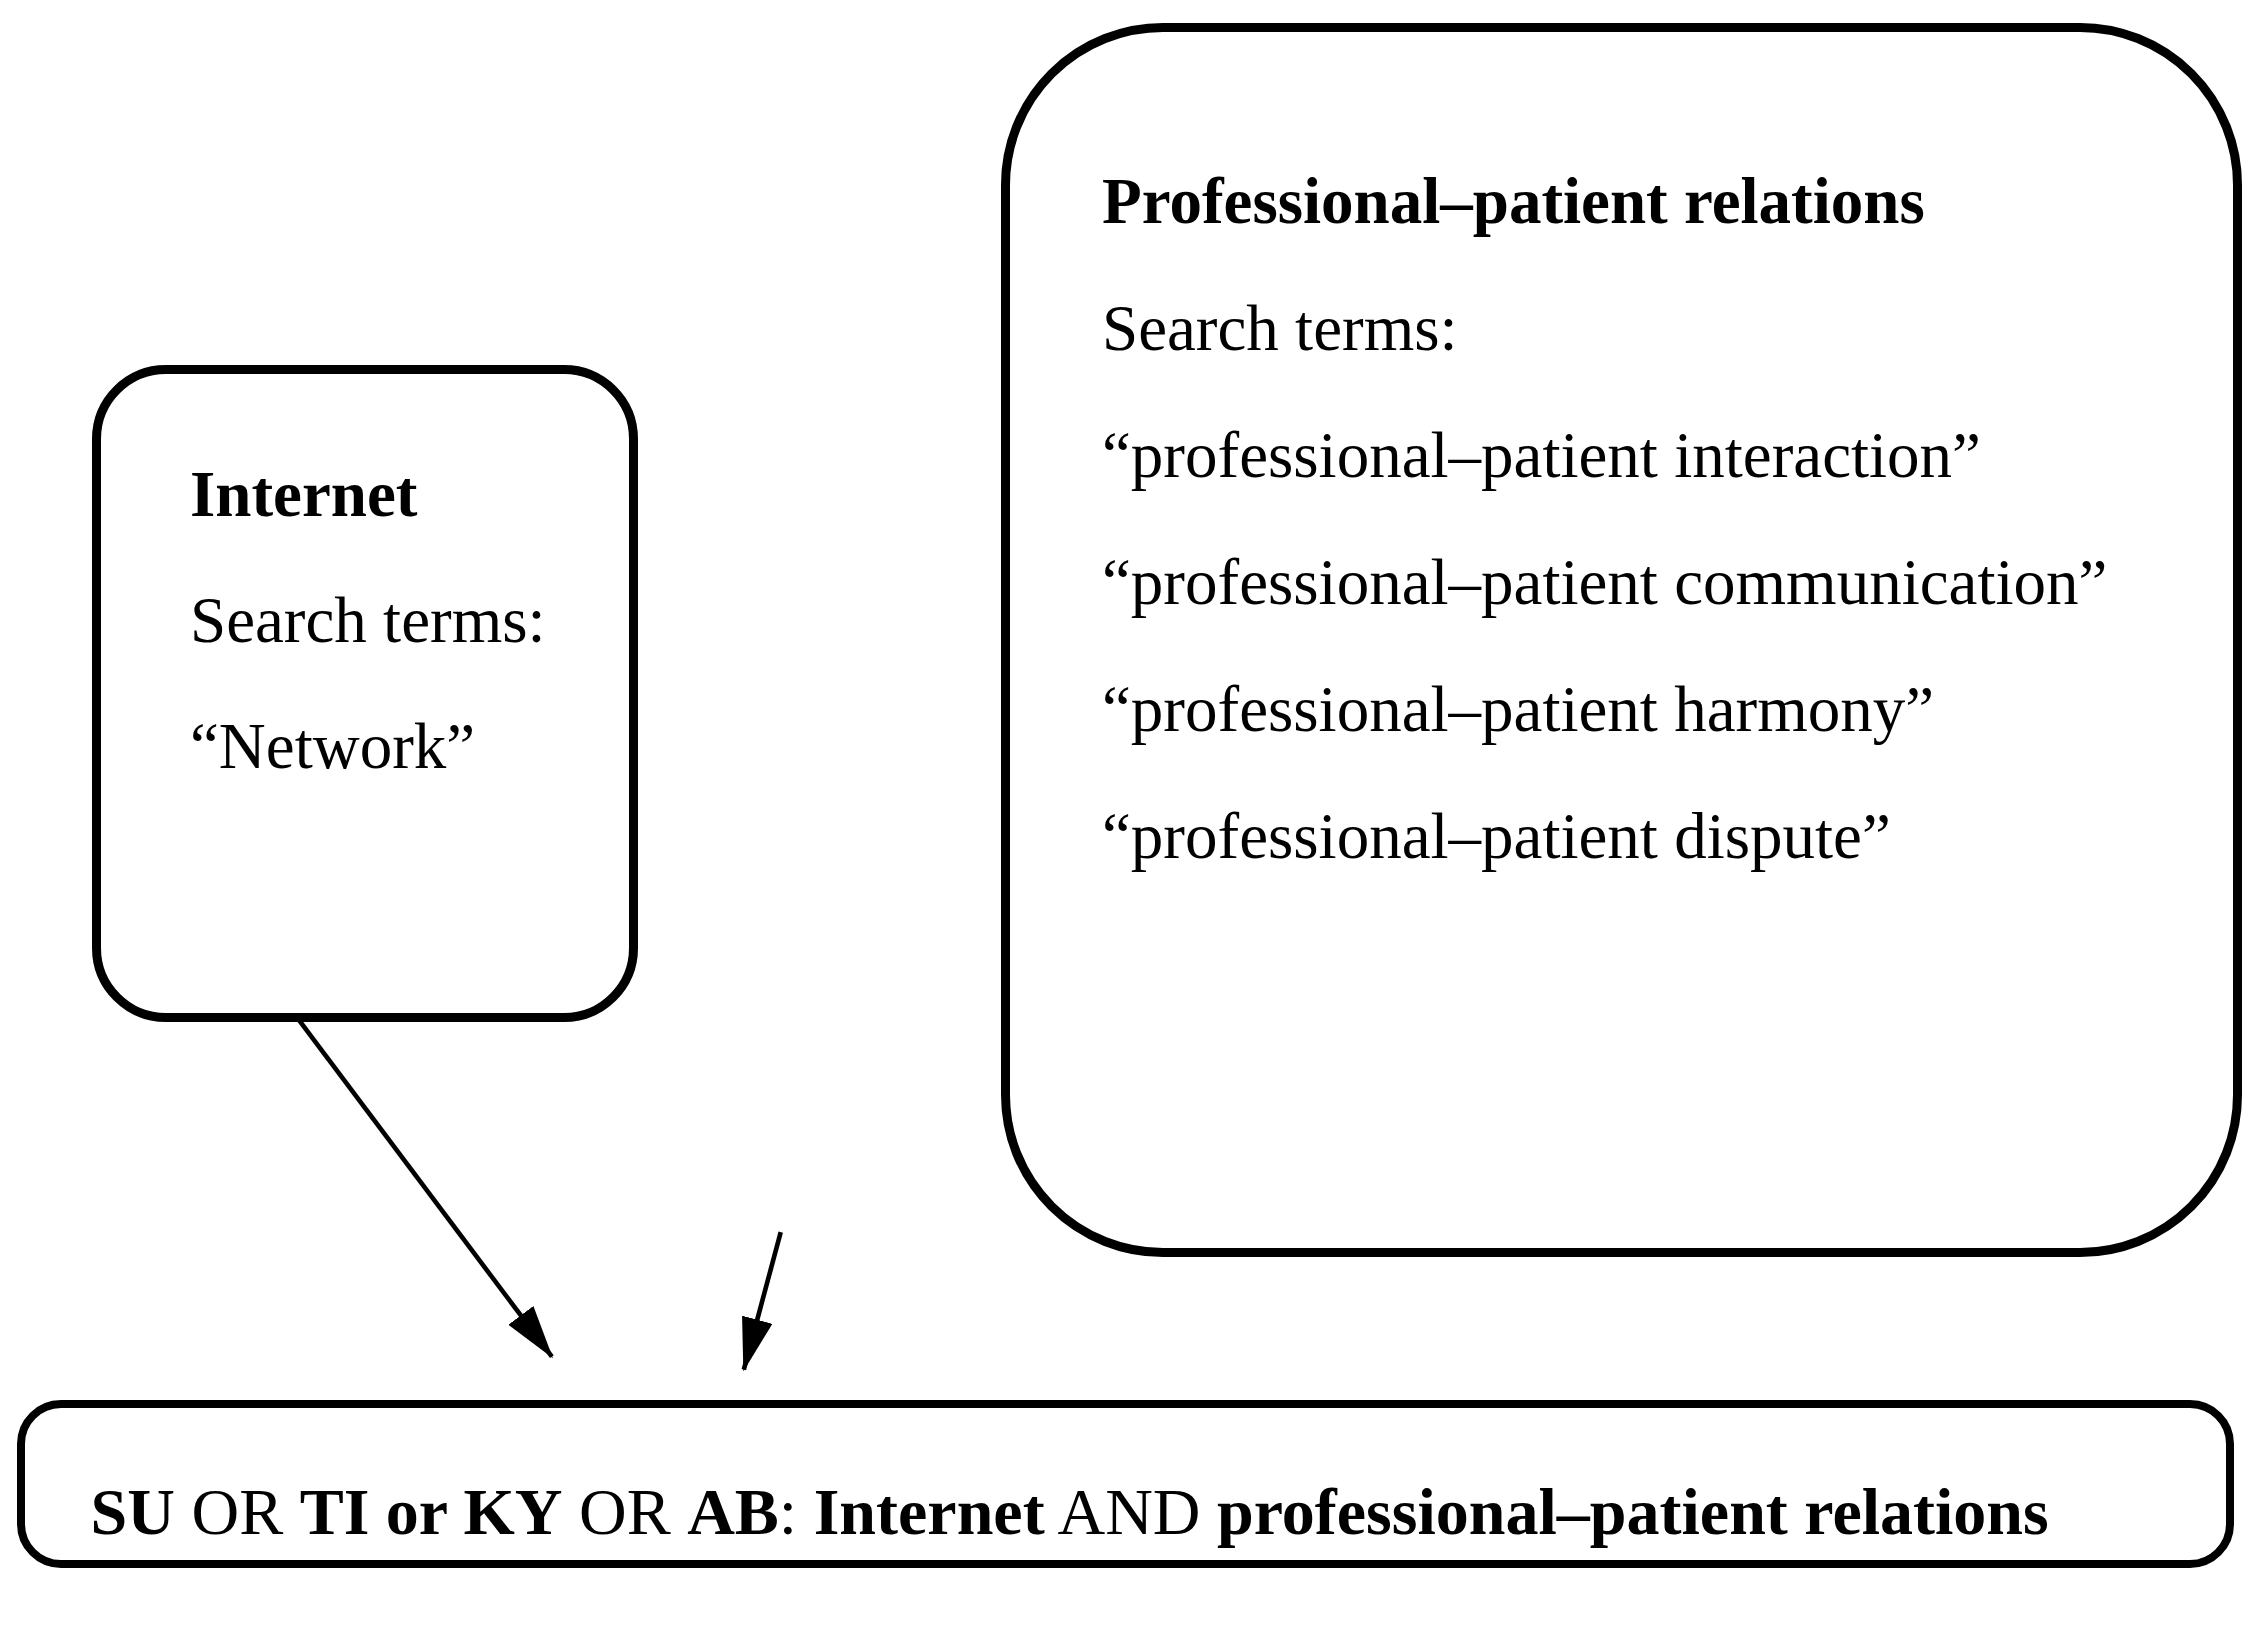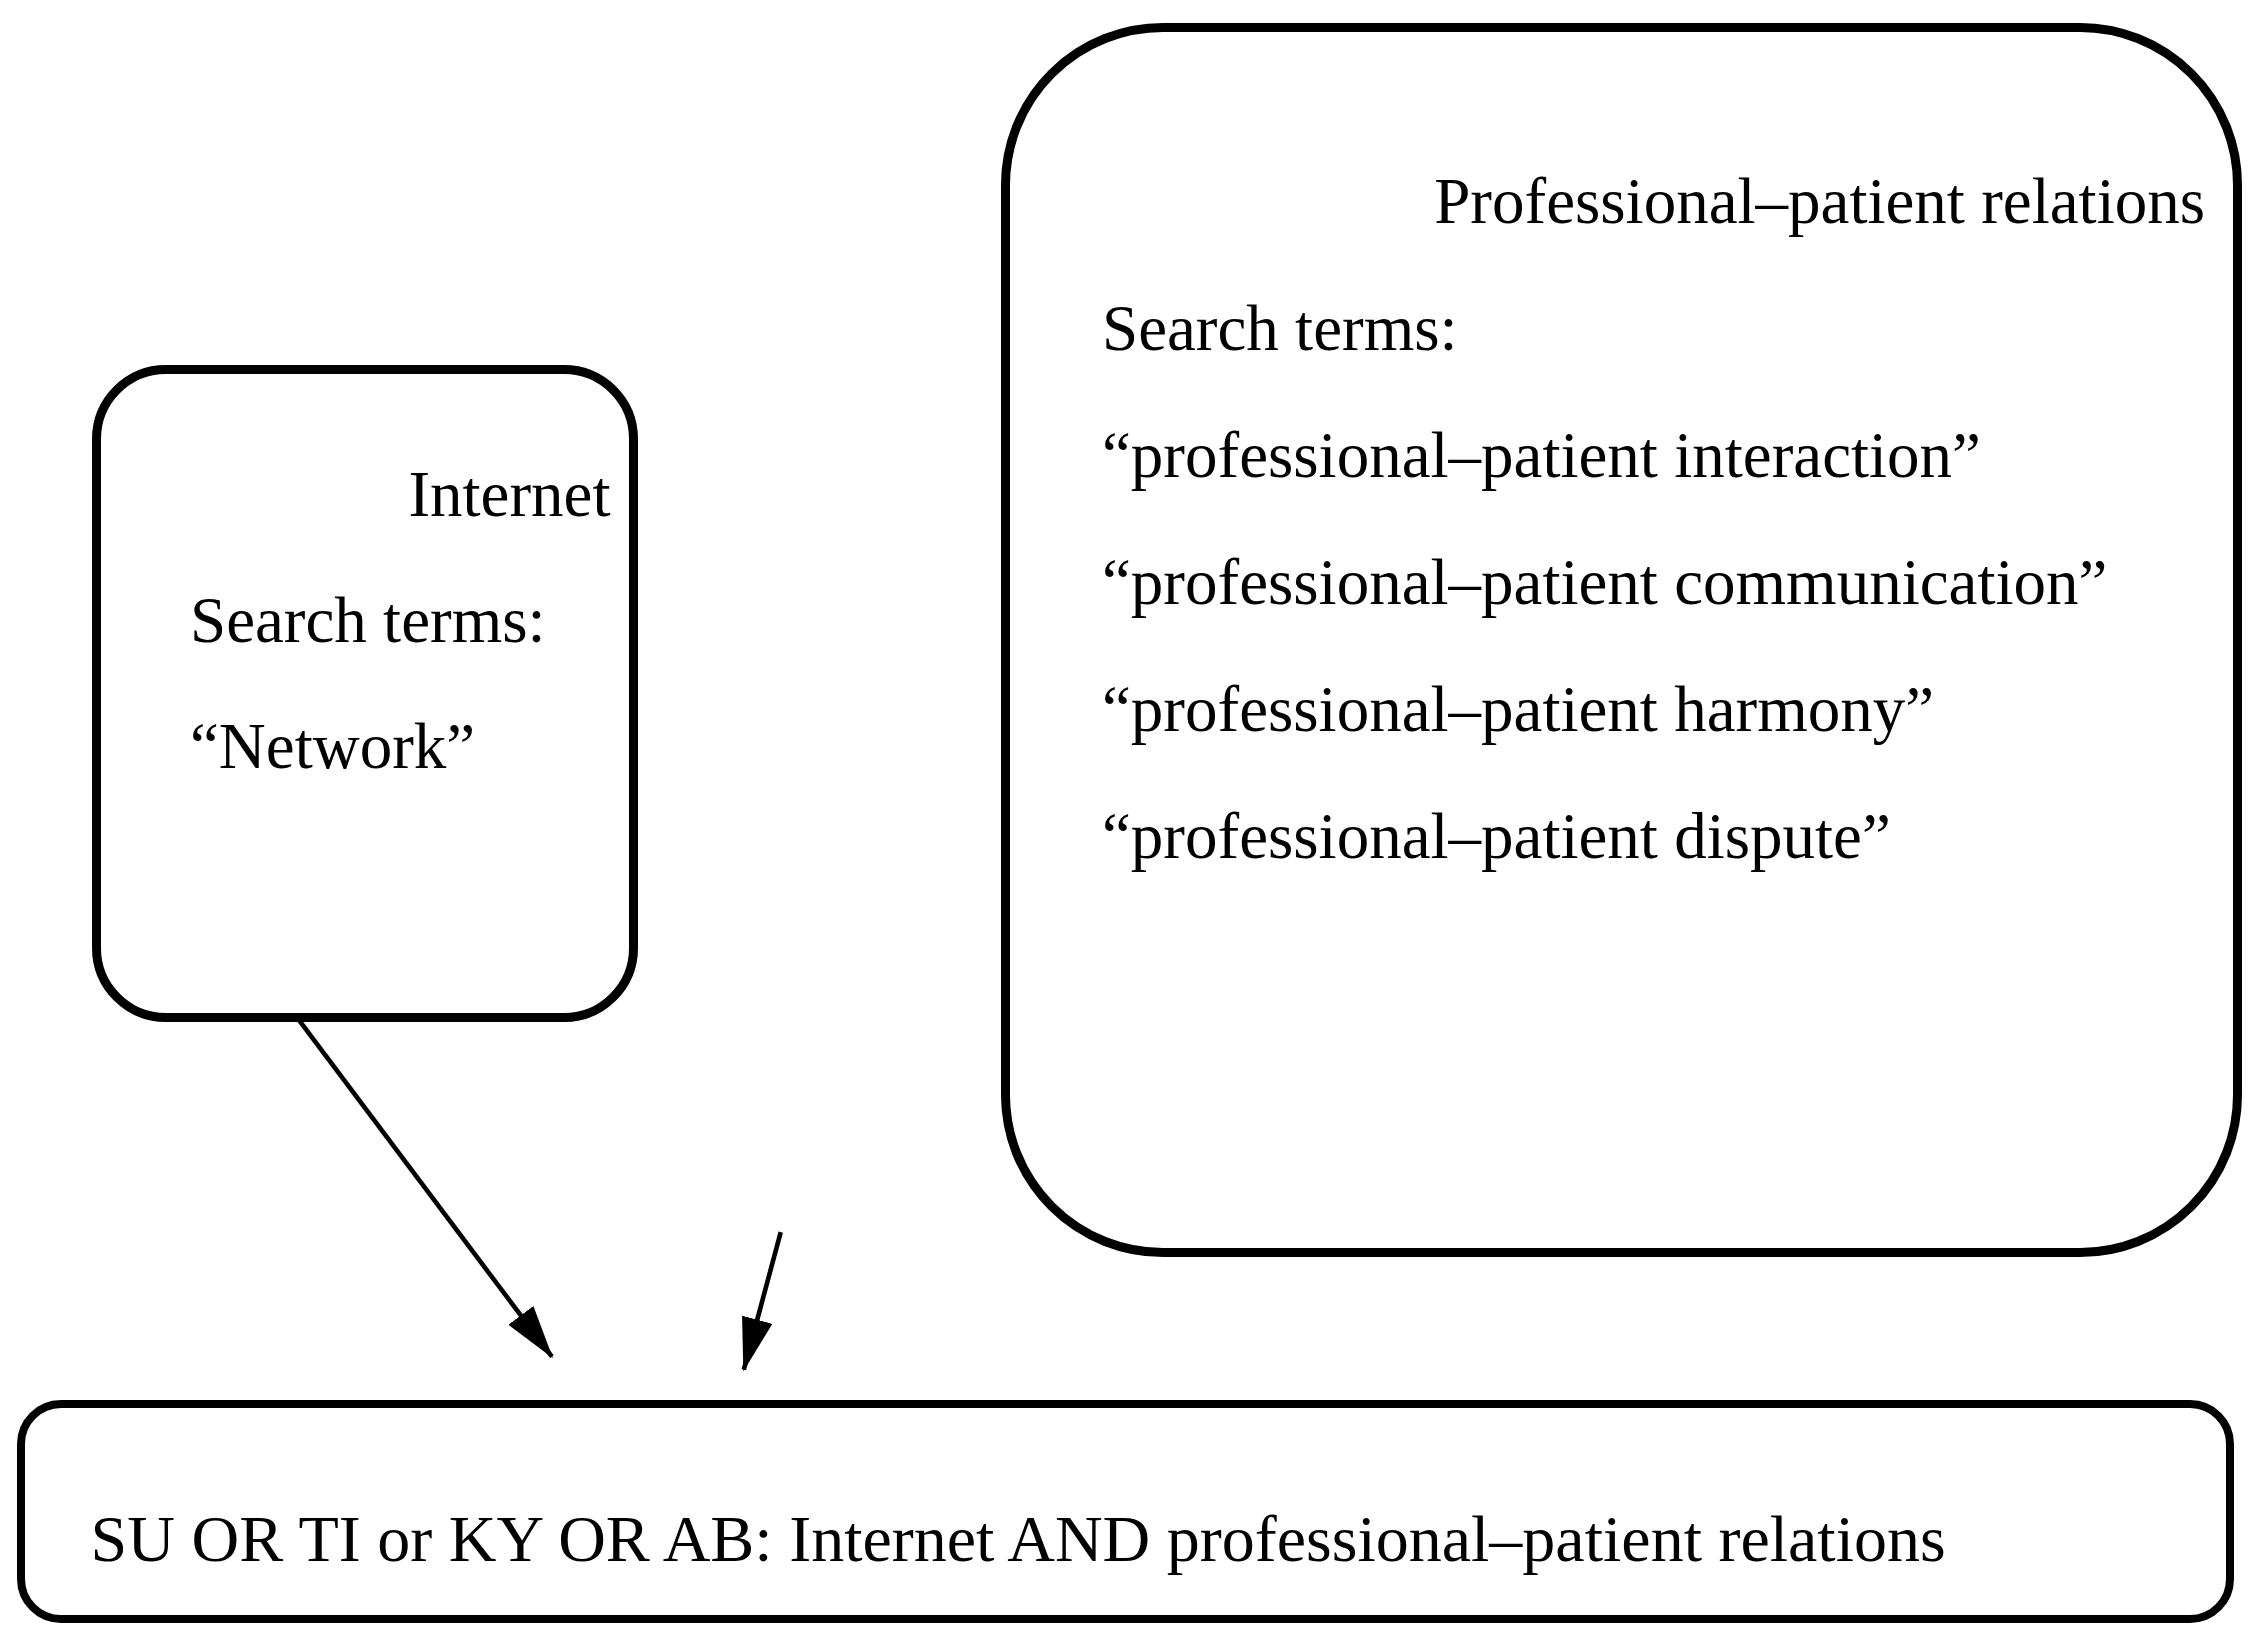--- a/index.html
+++ b/index.html
@@ -29,24 +29,24 @@
     width: 1241px; height: 1234px;
     border-radius: 162px;
     padding: 106px 28px 0 92px;
   }
   .line {
     font-size: 65px;
     line-height: 126px;
     white-space: nowrap;
   }
   .relations-box .line { line-height: 127px; }
-  .bold { font-weight: normal; text-align: right; }
+  .bold { font-weight: bold; }
   .result-box {
     left: 16.6px; top: 1400px;
-    width: 2217px; height: 223px;
+    width: 2217px; height: 168px;
     border-width: 8.3px;
     border-radius: 44px;
     display: flex;
     align-items: center;
     padding: 55px 28px 0 66px;
     font-size: 66px;
     line-height: 1.15;
     white-space: pre-wrap;
   }
   svg.arrows {

